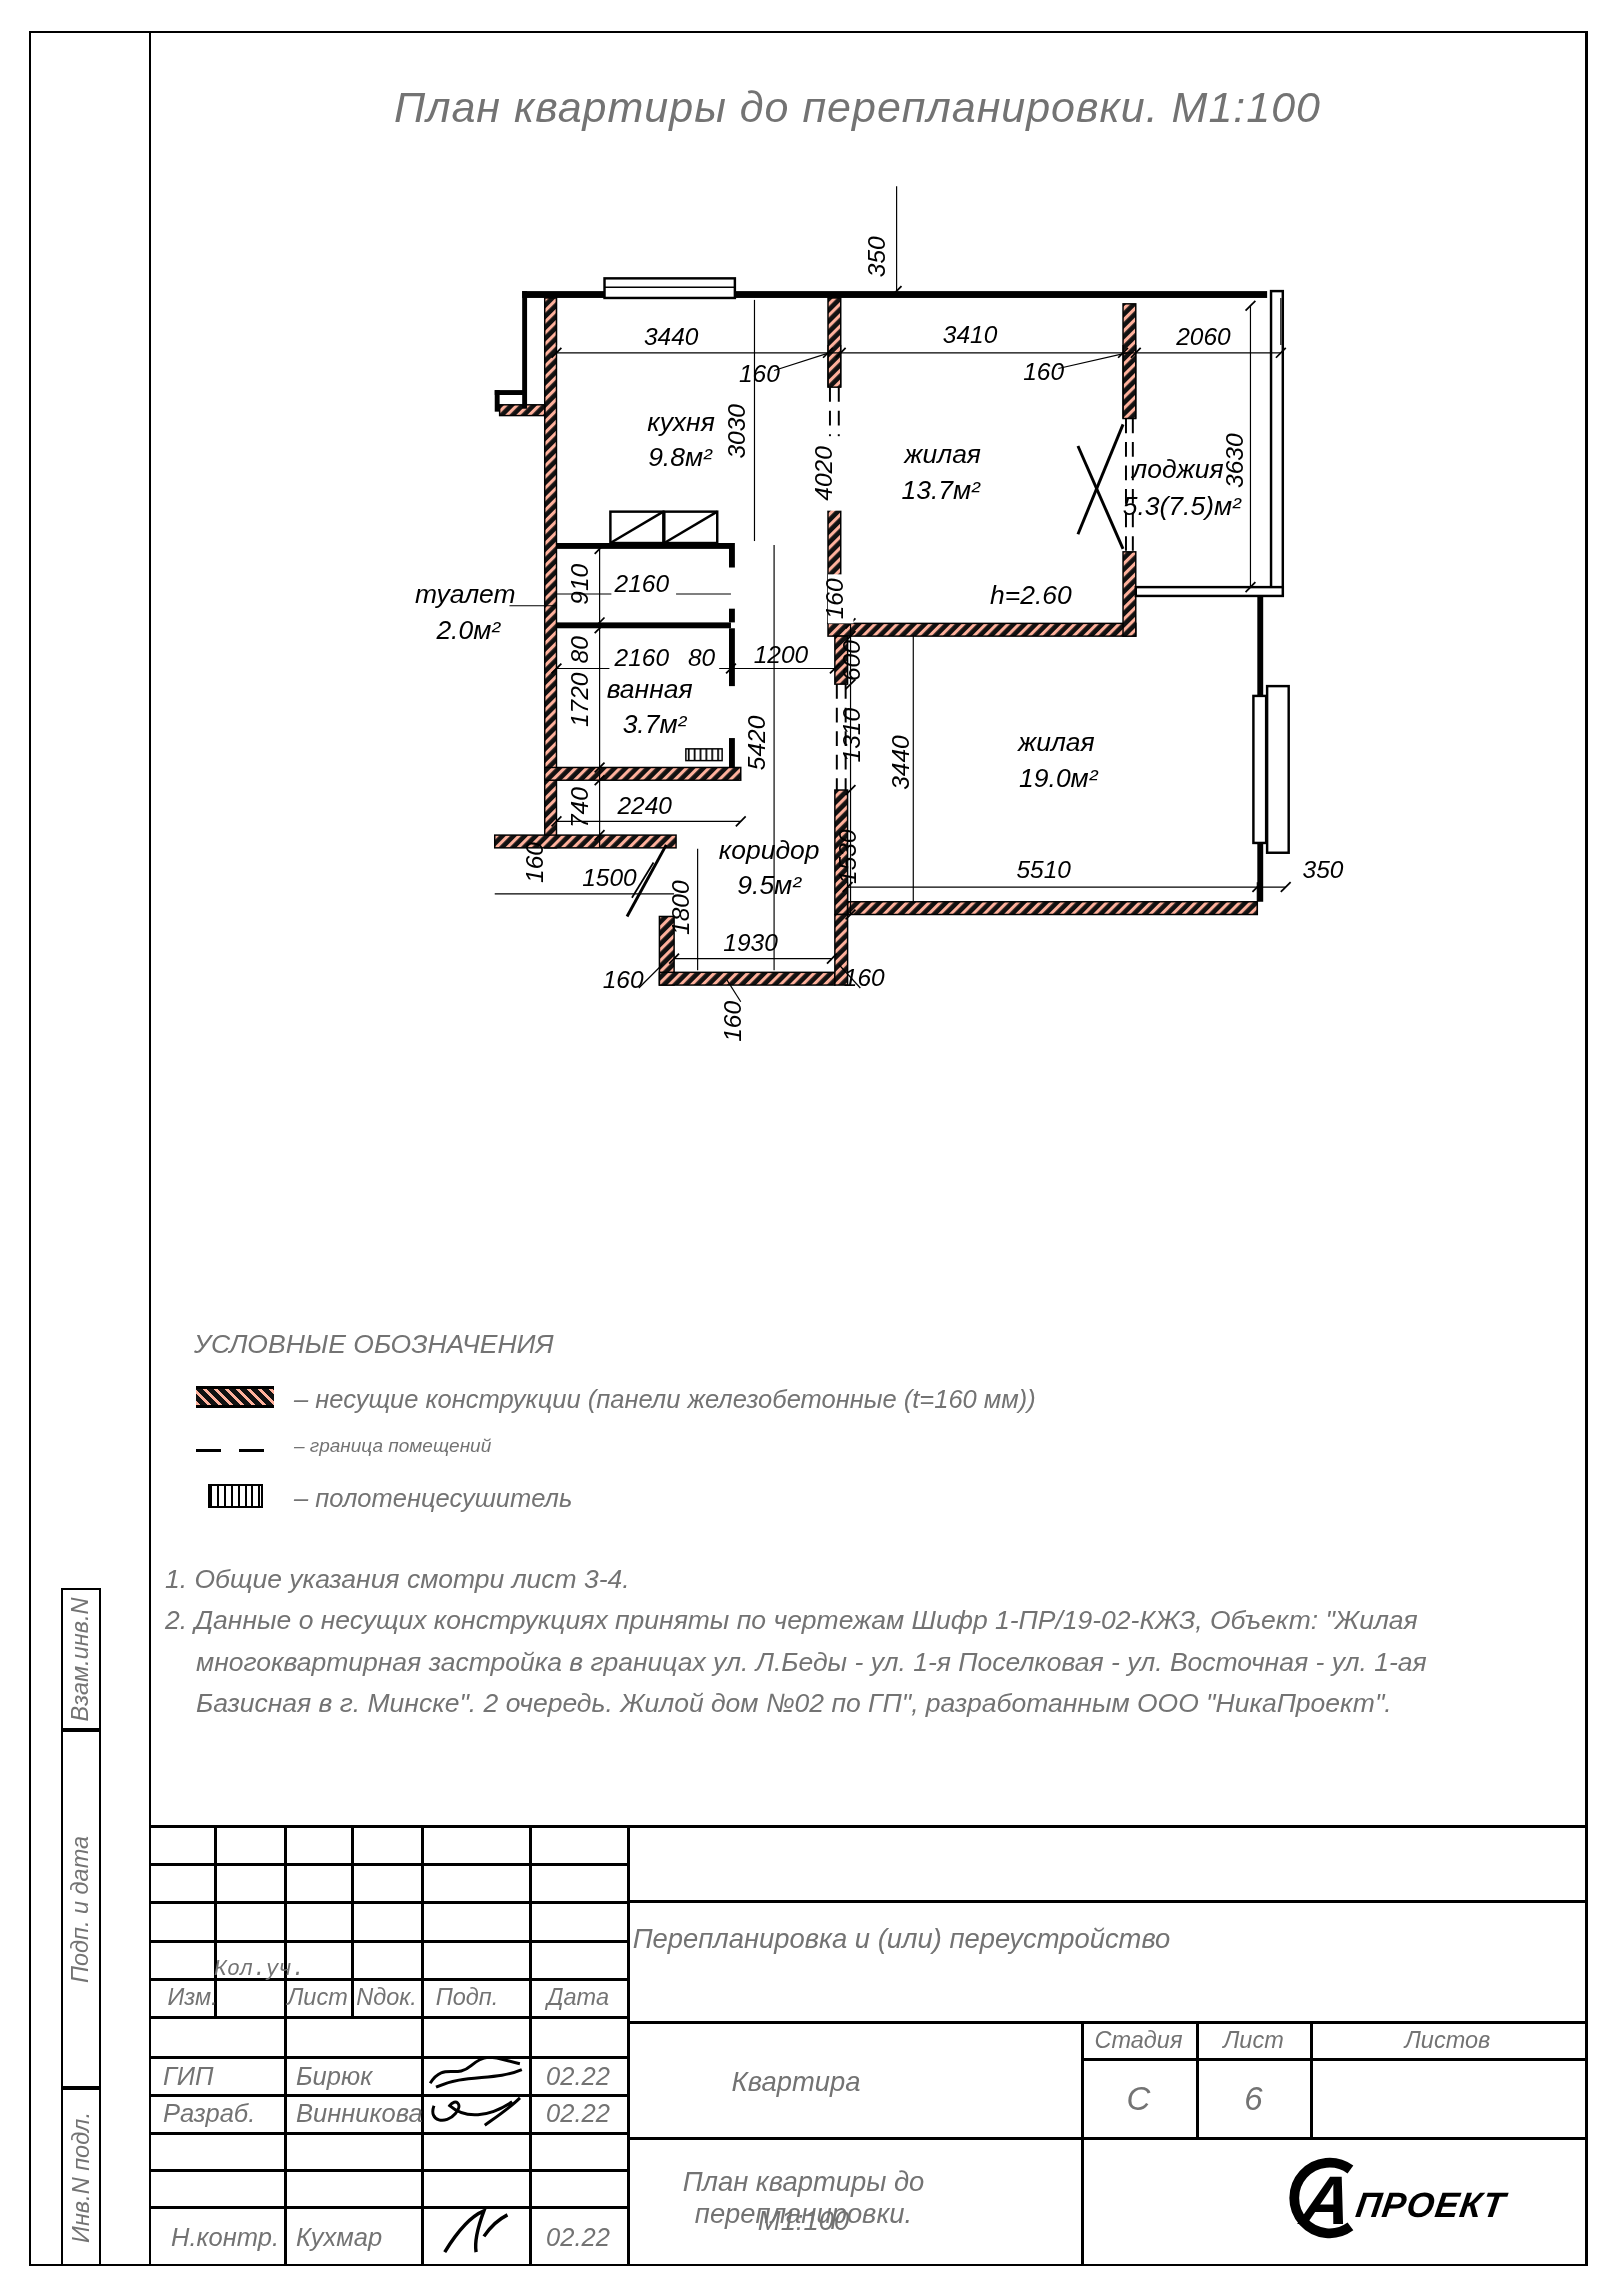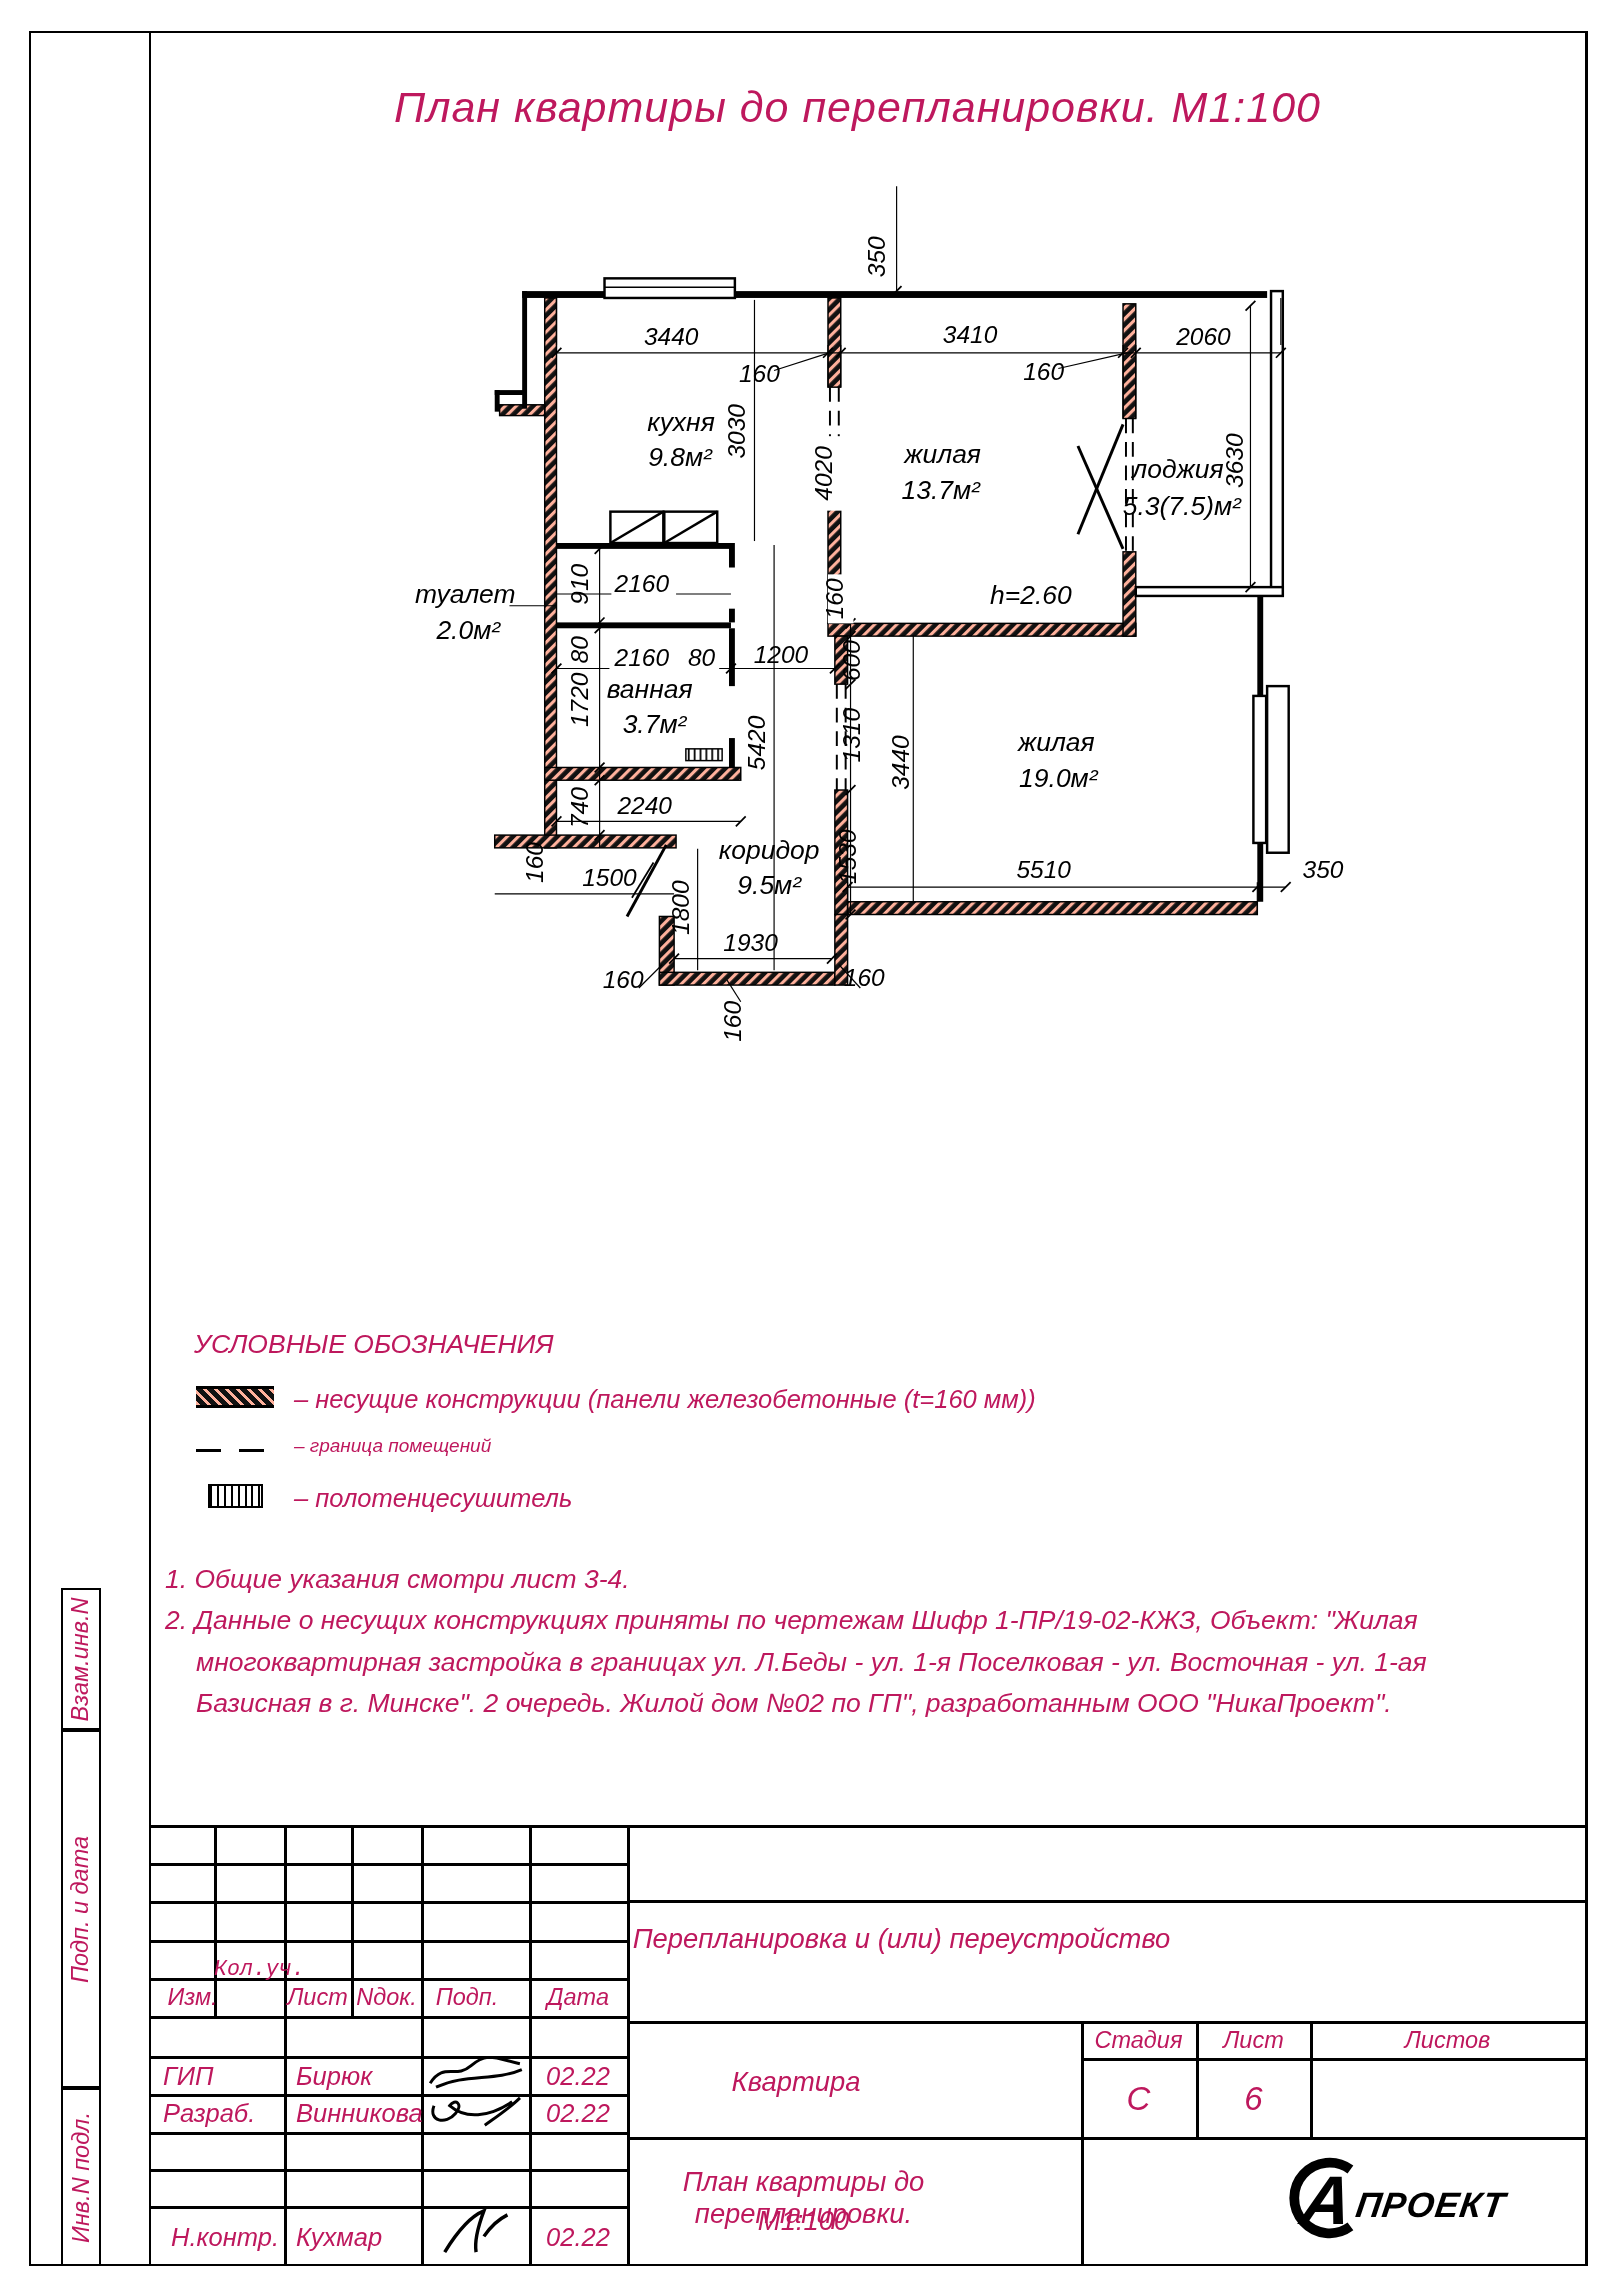--- a/index.html
+++ b/index.html
@@ -1,17 +1,17 @@
 <!DOCTYPE html>
 <html><head>
 <meta charset="utf-8">
 <style>
   html,body{margin:0;padding:0;background:#888;}
   .sheet{position:relative;width:1620px;height:2293px;background:#fff;overflow:hidden;
-         font-family:"Liberation Sans",sans-serif;color:#be185d;}
+         font-family:"Liberation Sans",sans-serif;color:#737373;}
   .abs{position:absolute;}
   .it{font-style:italic;}
   .ln{position:absolute;background:#000;}
   .ctr{text-align:center;}
   .vflex{position:absolute;display:flex;align-items:center;justify-content:center;}
   .vflex span{transform:rotate(-90deg);white-space:nowrap;font-style:italic;font-size:23.5px;}
   .legend-swatch-lb{position:absolute;height:15.7px;border-top:3.9px solid #000;border-bottom:3.9px solid #000;
       background:repeating-linear-gradient(45deg,#ffb19c 0 2.9px,#111 2.9px 7.8px);}
   .legend-dash{position:absolute;height:2.9px;background:repeating-linear-gradient(90deg,#000 0 25.5px,transparent 25.5px 43px);}
   .legend-towel{position:absolute;border:2px solid #000;background:repeating-linear-gradient(90deg,#000 0 2px,#fff 2px 6.9px);}

